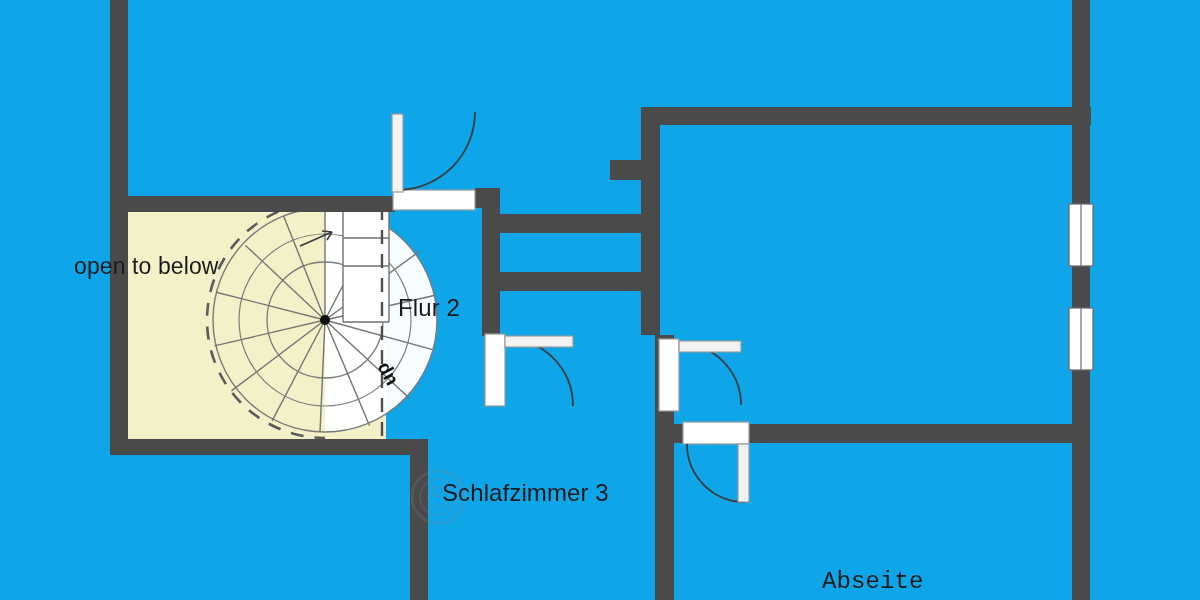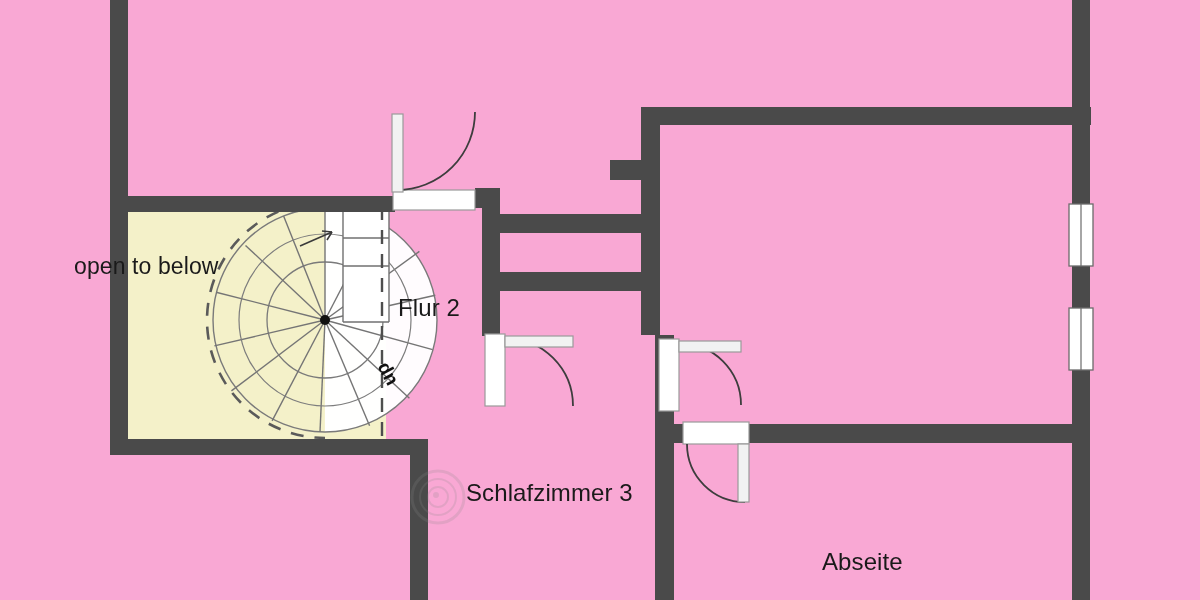--- a/index.html
+++ b/index.html
@@ -1,36 +1,36 @@
 <!DOCTYPE html>
 <html><head>
 <meta charset="utf-8">
 <title>Floor Plan</title>
 <style>
   html,body{margin:0;padding:0;background:#ffffff;}
   body{font-family:"Liberation Sans",sans-serif;}
   #plan-root{
     position:relative;
     width:1200px;height:600px;
-    background:#f9a8d4;
+    background:#0ea5e9;
     overflow:hidden;
   }
   #plan-svg{position:absolute;left:0;top:0;width:1200px;height:600px;}
   .room-label{
     position:absolute;
     color:#1a1a1a;
     font-family:"Liberation Sans",sans-serif;
     white-space:nowrap;
     font-weight:400;
     letter-spacing:0.1px;
   }
   .lbl-open{font-size:23px;}
   .lbl-flur{font-size:24px;}
   .lbl-sz4{font-size:24px;}
-  .lbl-sz3{font-size:24px;margin-left:24px;}
+  .lbl-sz3{font-size:24px;}
   .lbl-abs{font-size:24px;}
   .up-label{
     position:absolute;
     font-size:19px;
     font-weight:700;
     color:#111;
     font-family:"Liberation Sans",sans-serif;
     transform:rotate(-118deg);
     transform-origin:0 0;
   }
@@ -170,17 +170,17 @@
     </g>
   </svg>
 
   <div class="room-label lbl-open" style="left:74px;top:253px;">open to below</div>
 
   <div class="room-label lbl-flur" style="left:398px;top:294px;text-align:center;">Flur 2</div>
 
 
   <div class="room-label lbl-sz3" style="left:442px;top:479px;">Schlafzimmer 3</div>
 
-  <div class="room-label lbl-abs" style="left:822px;top:548px;">Abseite</div>
+  <div class="room-label lbl-abs" style="left:822px;top:568px;font-family:Liberation Mono, monospace;">Abseite</div>
 
   <div class="up-label" style="left:382px;top:390px;">up</div>
 
 </div>
 
 </body></html>

